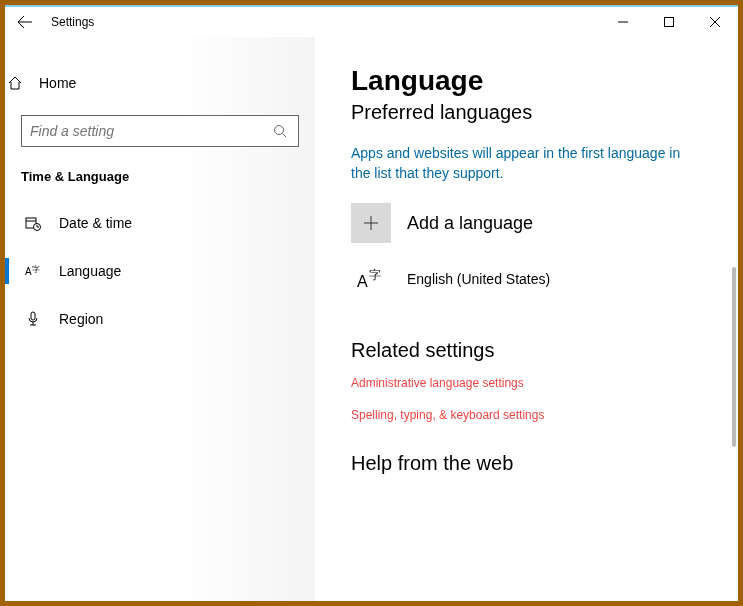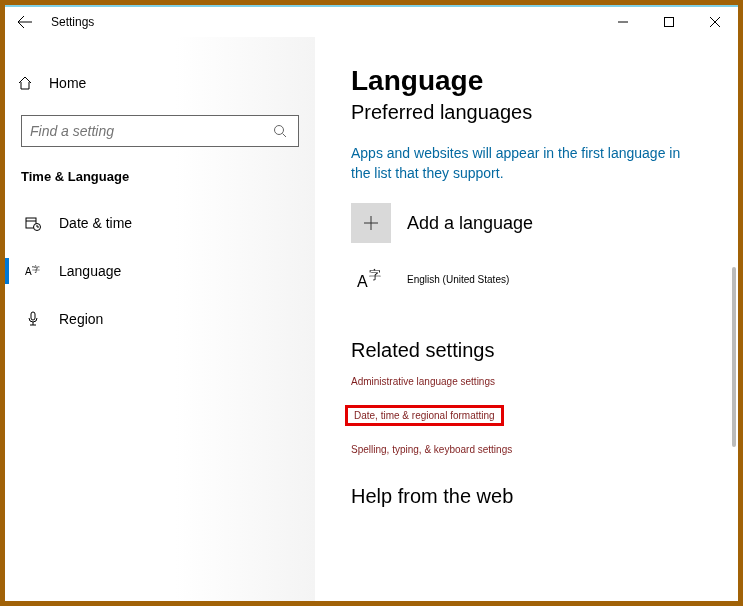--- a/index.html
+++ b/index.html
@@ -5,21 +5,21 @@
   * { box-sizing: border-box; margin: 0; padding: 0; font-family: "Segoe UI", Arial, sans-serif; }
   html, body { width: 743px; height: 606px; overflow: hidden; background: #fff; }
   .window { width: 743px; height: 606px; border: 5px solid #a16207; position: relative; display: flex; flex-direction: column; background: #fff; }
   .titlebar { height: 32px; display: flex; align-items: center; position: relative; border-top: 2px solid #7fd0e6; }
   .back-btn { width: 40px; height: 28px; display: flex; align-items: center; justify-content: center; cursor: pointer; }
   .titlebar-title { font-size: 12px; color: #000; margin-left: 6px; }
   .win-controls { position: absolute; right: 0; top: 0; height: 30px; display: flex; }
   .win-btn { width: 46px; height: 30px; display: flex; align-items: center; justify-content: center; cursor: pointer; }
   .body { flex: 1; display: flex; overflow: hidden; }
   .sidebar { width: 310px; height: 100%; padding-top: 28px; background: linear-gradient(90deg, #fff 0%, #fff 55%, #f4f4f4 100%); position: relative; }
-  .home-row { display: flex; align-items: center; height: 36px; padding-left: 10px; margin-bottom: 14px; cursor: pointer; }
+  .home-row { display: flex; align-items: center; height: 36px; padding-left: 0; margin-bottom: 14px; cursor: pointer; }
   .home-row .icon { width: 20px; display: flex; justify-content: center; }
   .home-row .lbl { margin-left: 14px; font-size: 14px; color: #000; }
   .search-wrap { margin: 0 16px 22px 16px; }
   .search { width: 100%; height: 32px; border: 1px solid #666; background: #fff; display: flex; align-items: center; padding: 0 8px; }
   .search input { flex: 1; border: none; outline: none; font-size: 14px; background: transparent; font-style: italic; color: #666; }
   .search .sicon { width: 20px; display: flex; justify-content: center; }
   .group-label { font-size: 13px; font-weight: 600; padding-left: 16px; margin-bottom: 18px; }
   .nav-item { display: flex; align-items: center; height: 42px; padding-left: 18px; cursor: pointer; position: relative; }
   .nav-item .icon { width: 20px; display: flex; justify-content: center; color: #000; }
   .nav-item .lbl { margin-left: 16px; font-size: 14px; color: #000; }
@@ -27,23 +27,23 @@
   .nav-item + .nav-item { margin-top: 6px; }
   .main { flex: 1; padding: 28px 0 0 36px; overflow: hidden; position: relative; }
   .main h1 { font-size: 28px; font-weight: 600; margin-bottom: 4px; }
   .main h2 { font-size: 20px; font-weight: 400; margin-bottom: 20px; }
   .desc { font-size: 14px; color: #0369a1; max-width: 340px; line-height: 1.4; margin-bottom: 20px; }
   .addlang { display: flex; align-items: center; margin-bottom: 16px; cursor: pointer; }
   .addlang .plusbox { width: 40px; height: 40px; background: #d9d9d9; display: flex; align-items: center; justify-content: center; margin-right: 16px; }
   .addlang .txt { font-size: 18px; }
   .lang-row { display: flex; align-items: center; margin-bottom: 40px; cursor: pointer; }
   .lang-row .icon { width: 40px; height: 40px; display: flex; align-items: center; justify-content: center; margin-right: 16px; font-size: 18px; }
-  .lang-row .txt { font-size: 10px; }
+  .lang-row .txt { font-size: 14px; }
   .related h3 { font-size: 20px; font-weight: 400; margin-bottom: 14px; }
-  .link { display: block; font-size: 10px; color: #7f1d1d; margin-bottom: 18px; cursor: pointer; width: fit-content; }
+  .link { display: block; font-size: 12px; color: #ef4444; margin-bottom: 18px; cursor: pointer; width: fit-content; }
   .highlight { border: 3px solid #e30000; padding: 2px 6px; margin-left: -6px; }
   .help h3 { font-size: 20px; font-weight: 400; margin-top: 30px; }
   .scrollbar { position: absolute; right: 2px; top: 230px; width: 4px; height: 180px; background: #bbb; border-radius: 2px; }
   svg { display: block; }
 </style>
 </head>
 <body>
 
 <div class="window">
   <div class="titlebar">
@@ -146,21 +146,20 @@
               <text x="0" y="20" font-size="16" fill="#000">A</text>
               <text x="12" y="12" font-size="12" fill="#000">字</text>
             </svg>
           </div>
         <span class="txt">English (United States)</span>
       </div>
 
       <div class="related">
         <h3>Related settings</h3>
         <a class="link">Administrative language settings</a>
-        <a class="link highlight">Date, time &amp; regional formatting</a>
         <a class="link">Spelling, typing, &amp; keyboard settings</a>
       </div>
 
       <div class="help">
         <h3>Help from the web</h3>
       </div>
 
       <div class="scrollbar"></div>
     </div>
   </div>

